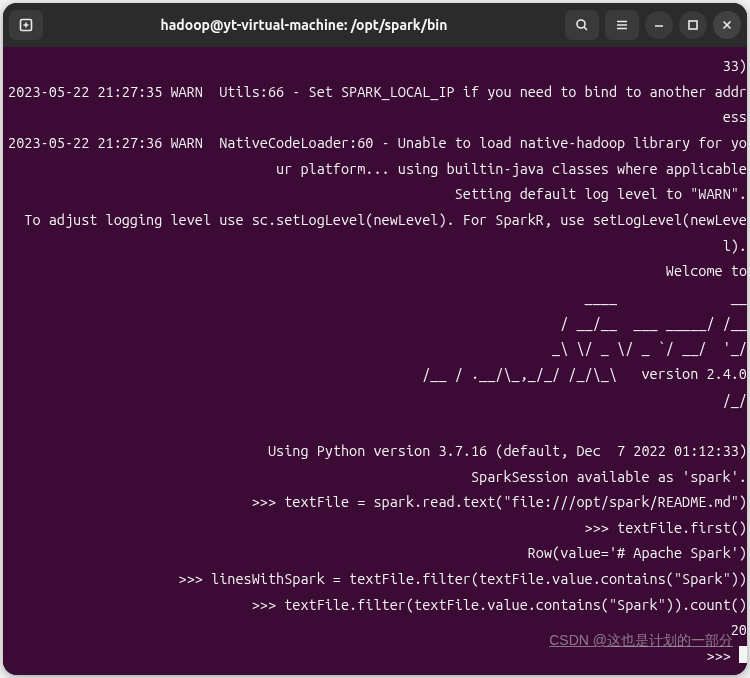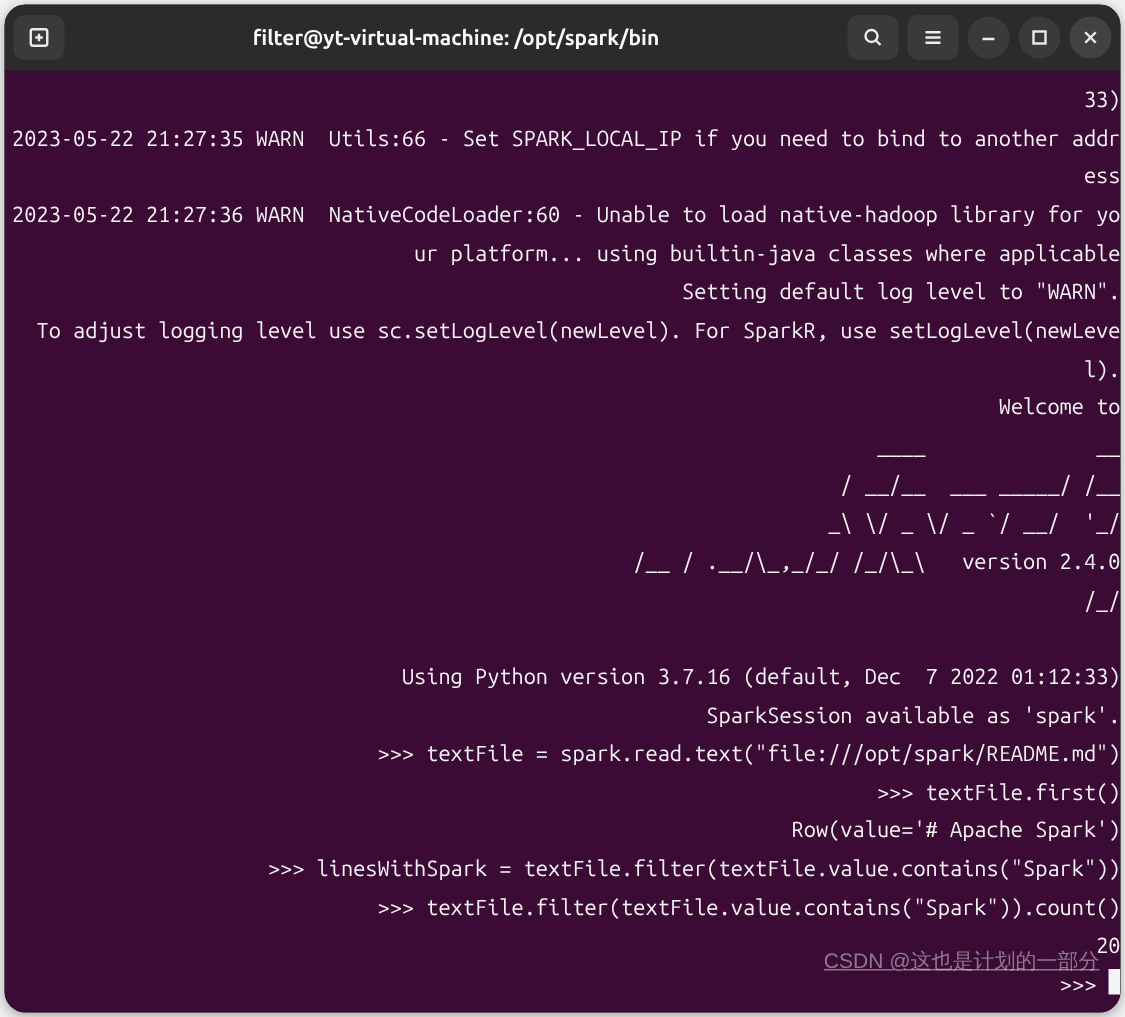--- a/index.html
+++ b/index.html
@@ -91,21 +91,21 @@
 
   <div class="titlebar">
     <div class="tb-btn">
       <svg viewBox="0 0 16 16">
         <rect x="2.5" y="2.5" width="11" height="11" rx="1.5"></rect>
         <line x1="8" y1="5.5" x2="8" y2="10.5"></line>
         <line x1="5.5" y1="8" x2="10.5" y2="8"></line>
       </svg>
     </div>
 
-    <div class="title">filter@yt-virtual-machine: /opt/spark/bin</div>
+    <div class="title">hadoop@yt-virtual-machine: /opt/spark/bin</div>
 
     <div class="tb-btn">
       <svg viewBox="0 0 16 16">
         <circle cx="7" cy="7" r="4"></circle>
         <line x1="10" y1="10" x2="13" y2="13"></line>
       </svg>
     </div>
     <div class="tb-btn">
       <svg viewBox="0 0 16 16">
         <line x1="3" y1="4.5" x2="13" y2="4.5"></line>

